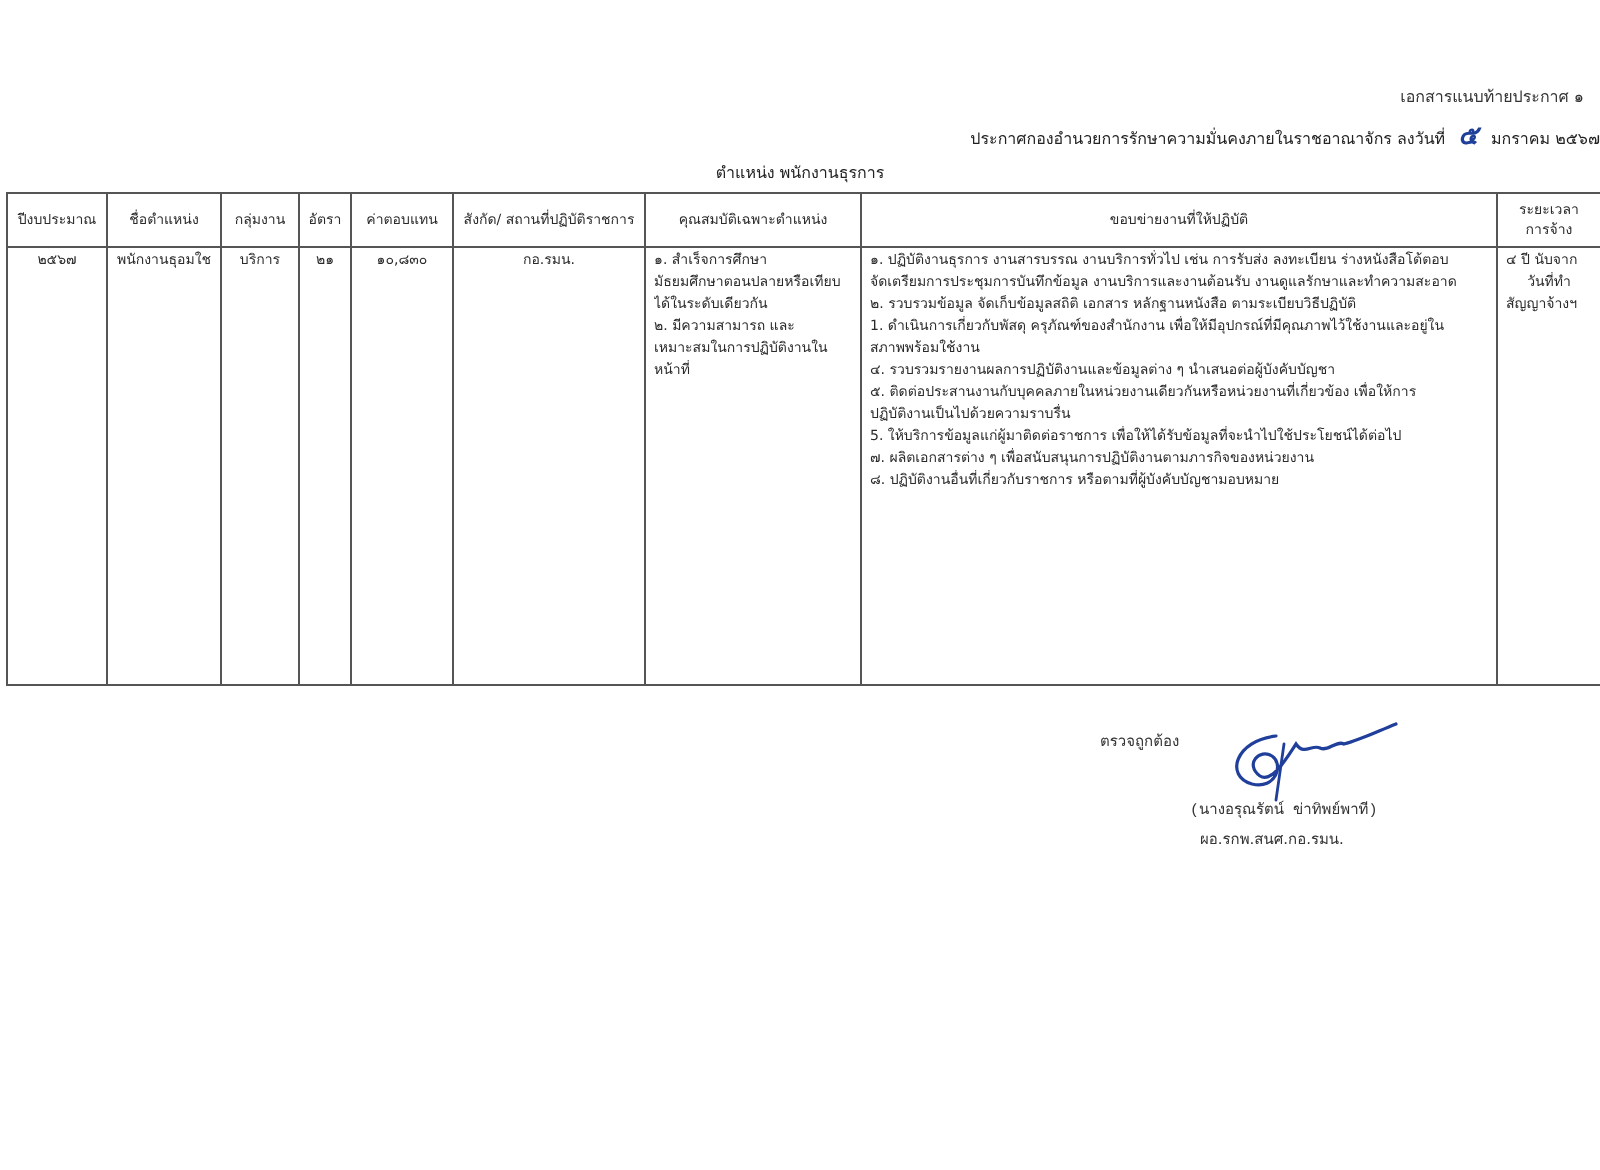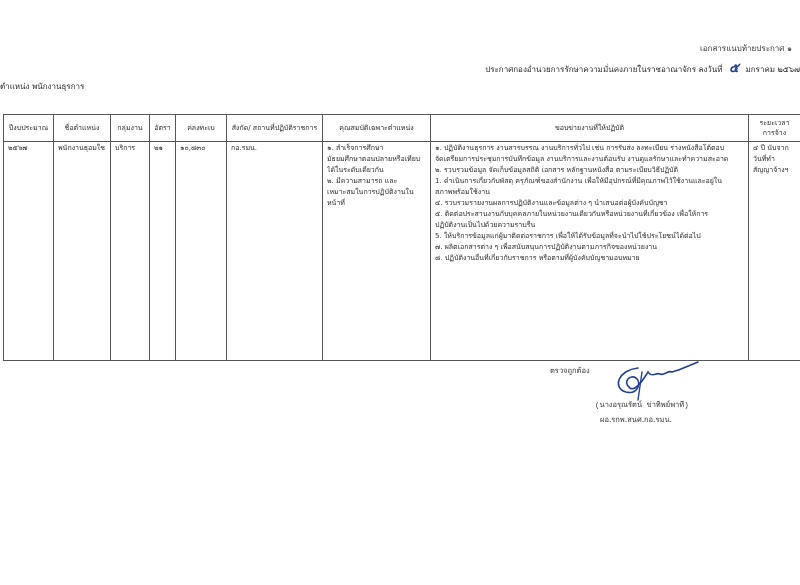--- a/index.html
+++ b/index.html
@@ -3,30 +3,30 @@
 <meta charset="utf-8">
 <style>
   html, body { margin:0; padding:0; }
   body {
     width:800px; height:585px; background:#ffffff; position:relative; overflow:hidden;
     font-family:"DejaVu Sans", "Liberation Sans", sans-serif; color:#2a2a2a;
   }
   .attach-note { position:absolute; top:42px; right:8px; font-size:8px; color:#333; }
   .title { position:absolute; top:57px; left:0; width:800px; text-align:right; font-size:8px; color:#222; }
   .title .day { color:#1f3f9a; font-style:italic; font-weight:bold; font-size:13px; margin:0 4px; font-family:"DejaVu Serif", serif; }
-  .subtitle { position:absolute; top:80px; left:0; width:800px; font-size:8px; color:#222; }
+  .subtitle { position:absolute; top:80px; left:0; width:800px; text-align:center; font-size:8px; color:#222; }
 
   table.grid {
     position:absolute; top:96px; left:3px; width:797px; border-collapse:collapse; table-layout:fixed;
-    font-size:7px; line-height:11px;margin-top:18px;
+    font-size:7px; line-height:11px;
   }
   table.grid th, table.grid td { border:1px solid #555; vertical-align:top; padding:1px 4px; }
   table.grid th { font-weight:normal; text-align:center; vertical-align:middle; height:24px; line-height:10px; }
   table.grid td { height:216px; }
-  .c { text-align:left; }
+  .c { text-align:center; }
   .line { display:block; white-space:nowrap; overflow:hidden; }
 
   .sign { position:absolute; left:540px; top:358px; width:180px; font-size:7.5px; color:#333; }
   .sign .verify { position:absolute; left:10px; top:6px; }
   .sign .sig { position:absolute; left:68px; top:0; }
   .sign .name { position:absolute; left:55px; top:40px; white-space:nowrap;font-family:Liberation Mono, monospace; }
   .sign .pos { position:absolute; left:60px; top:55px; white-space:nowrap; }
 </style>
 </head>
 <body>
@@ -51,21 +51,21 @@
       <col style="width:108px">
       <col style="width:318px">
     <col style="width:52px">
   </colgroup>
   <thead>
     <tr>
       <th>ปีงบประมาณ</th>
       <th>ชื่อตำแหน่ง</th>
       <th>กลุ่มงาน</th>
       <th>อัตรา</th>
-      <th>ค่ลงทะเบ</th>
+      <th>ค่าตอบแทน</th>
       <th>สังกัด/ สถานที่ปฏิบัติราชการ</th>
       <th>คุณสมบัติเฉพาะตำแหน่ง</th>
       <th>ขอบข่ายงานที่ให้ปฏิบัติ</th>
       <th>ระยะเวลา การจ้าง</th>
     </tr>
   </thead>
   <tbody>
     <tr>
       <td class="c">๒๕๖๗</td>
       <td class="c">พนักงานธุอมใช</td>

